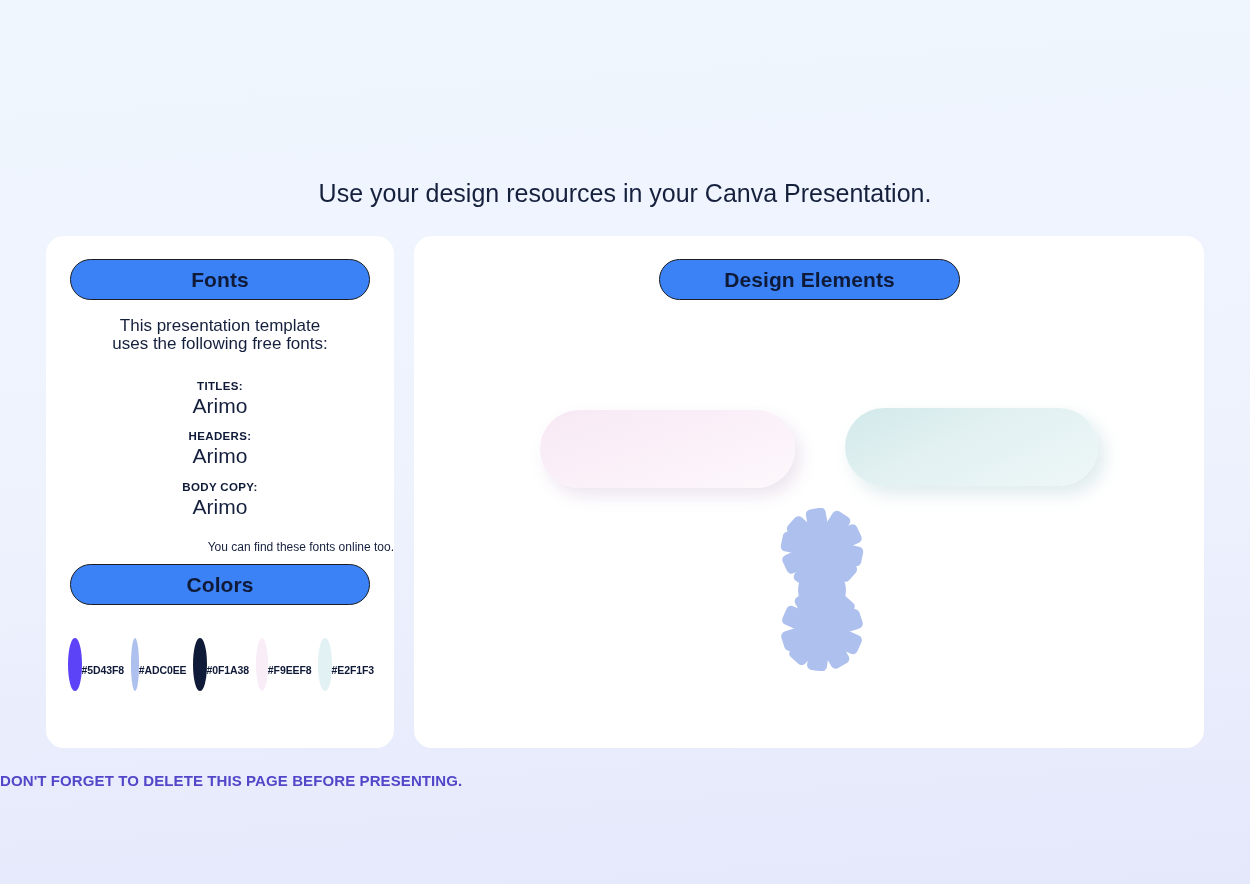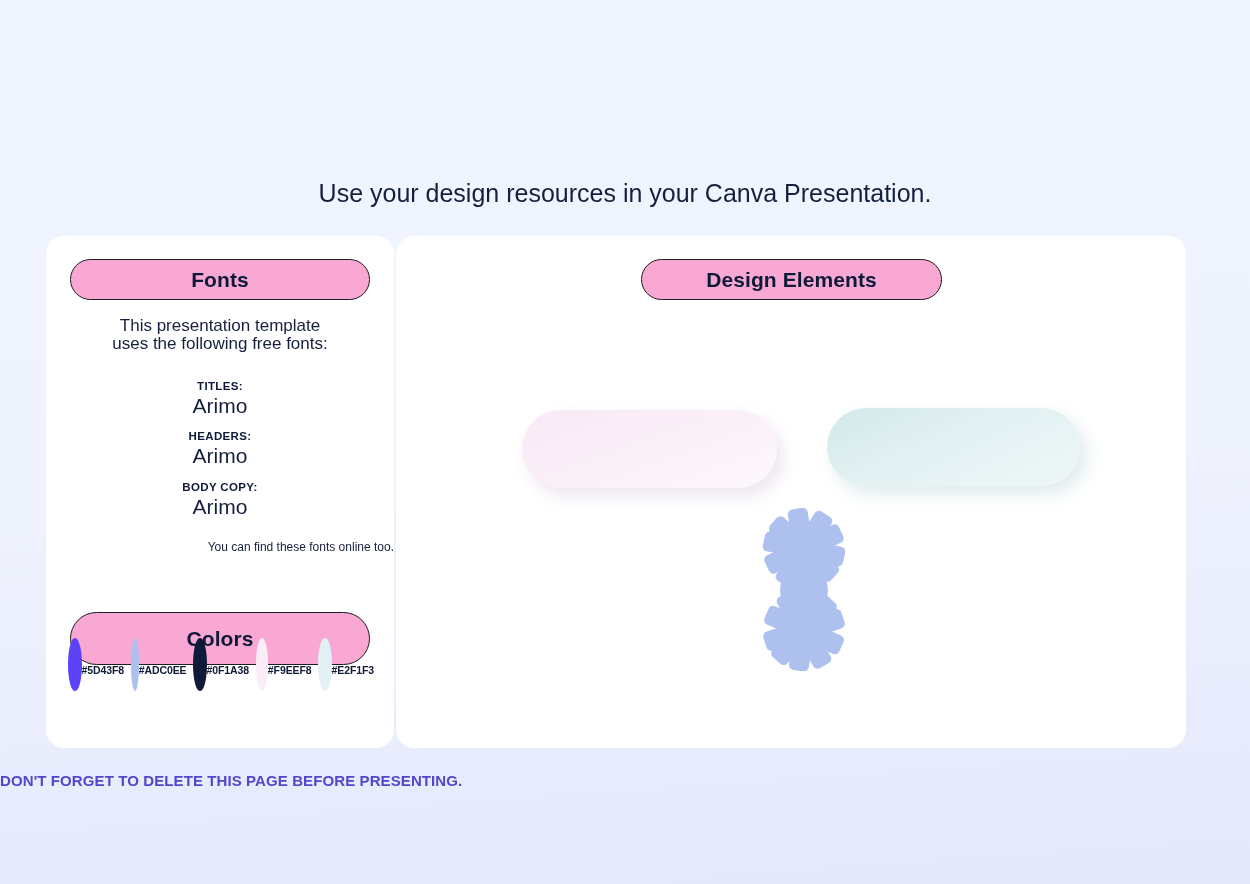--- a/index.html
+++ b/index.html
@@ -60,54 +60,53 @@
   }
 
   .card-left {
     left: 46px;
     top: 236px;
     width: 348px;
     height: 512px;
   }
 
   .card-right {
-    left: 396px;
+    left: 414px;
     top: 236px;
     width: 790px;
     height: 512px;
   }
 
   
   .pill-heading {
     position: absolute;
     border: 1.4px solid #1c1c22;
     border-radius: 999px;
-    background: #f9a8d4;
+    background: #3b82f6;
     display: flex;
     align-items: center;
     justify-content: center;
     font-size: 21px;
     font-weight: bold;
     color: #0f1a38;
     letter-spacing: 0.1px;
   }
 
   .pill-fonts {
     left: 24px;
     top: 23px;
     width: 300px;
     height: 41px;
   }
 
   .pill-colors {
     left: 24px;
     top: 328px;
     width: 300px;
-    height: 53px;
-    margin-top: 48px;
+    height: 41px;
   }
 
   .pill-design {
     left: 245px;
     top: 23px;
     width: 301px;
     height: 41px;
   }
 
   

